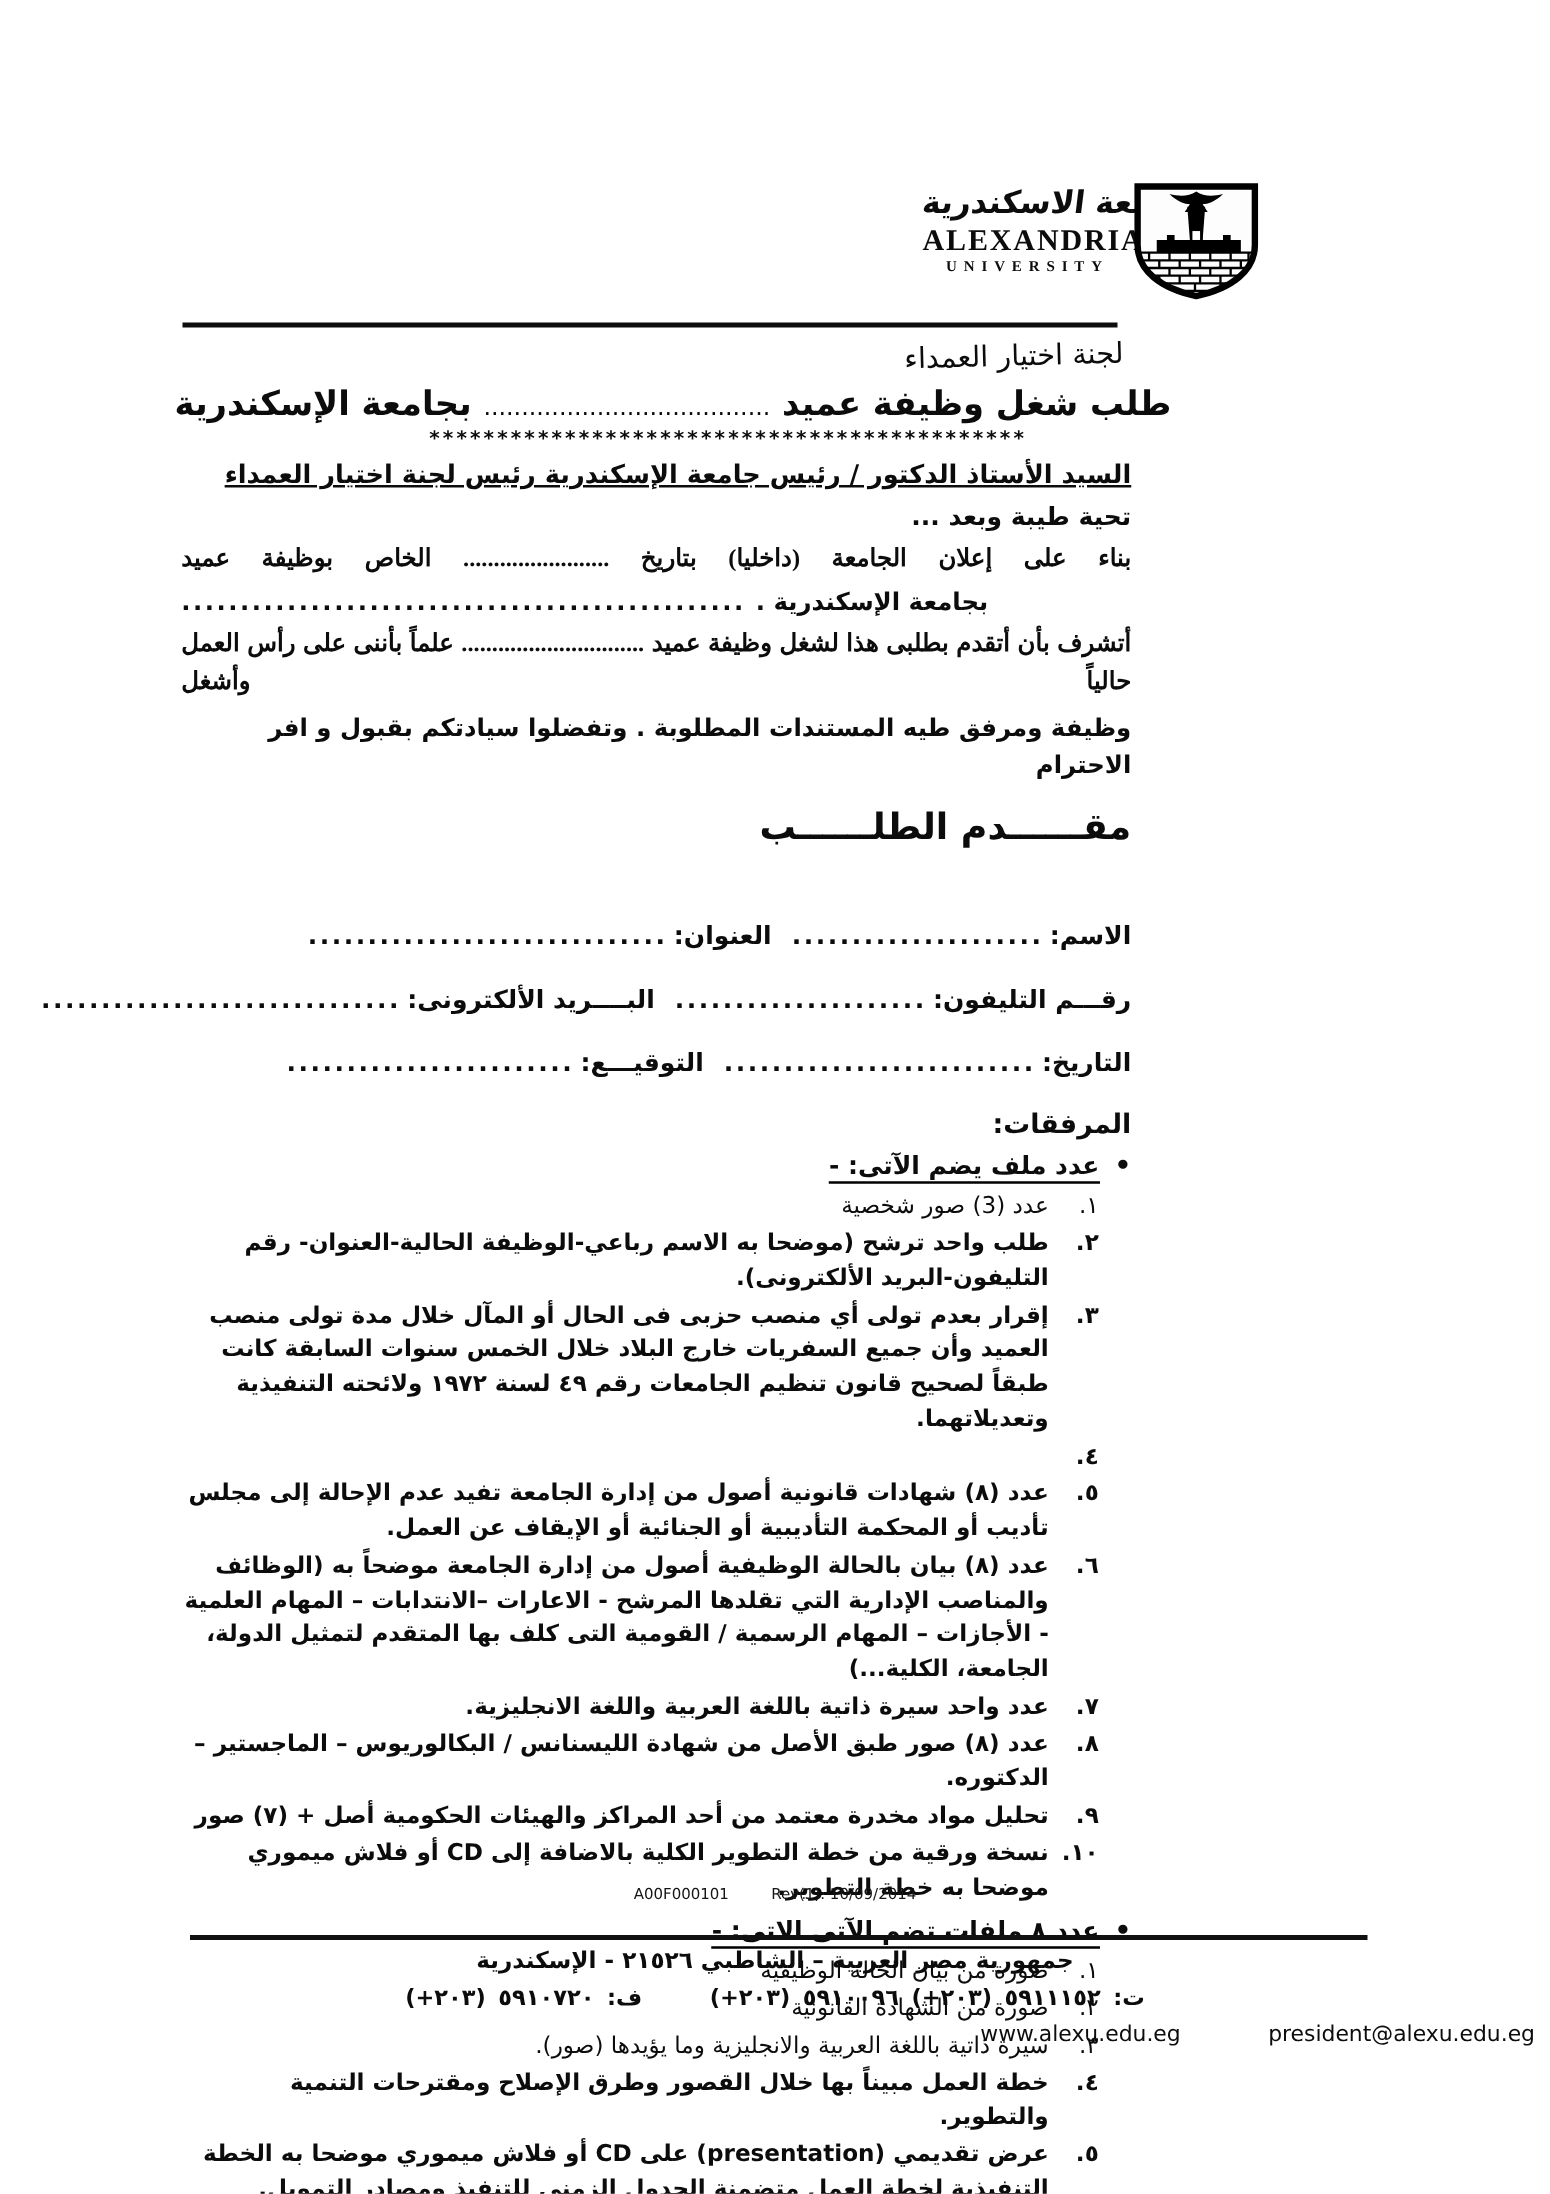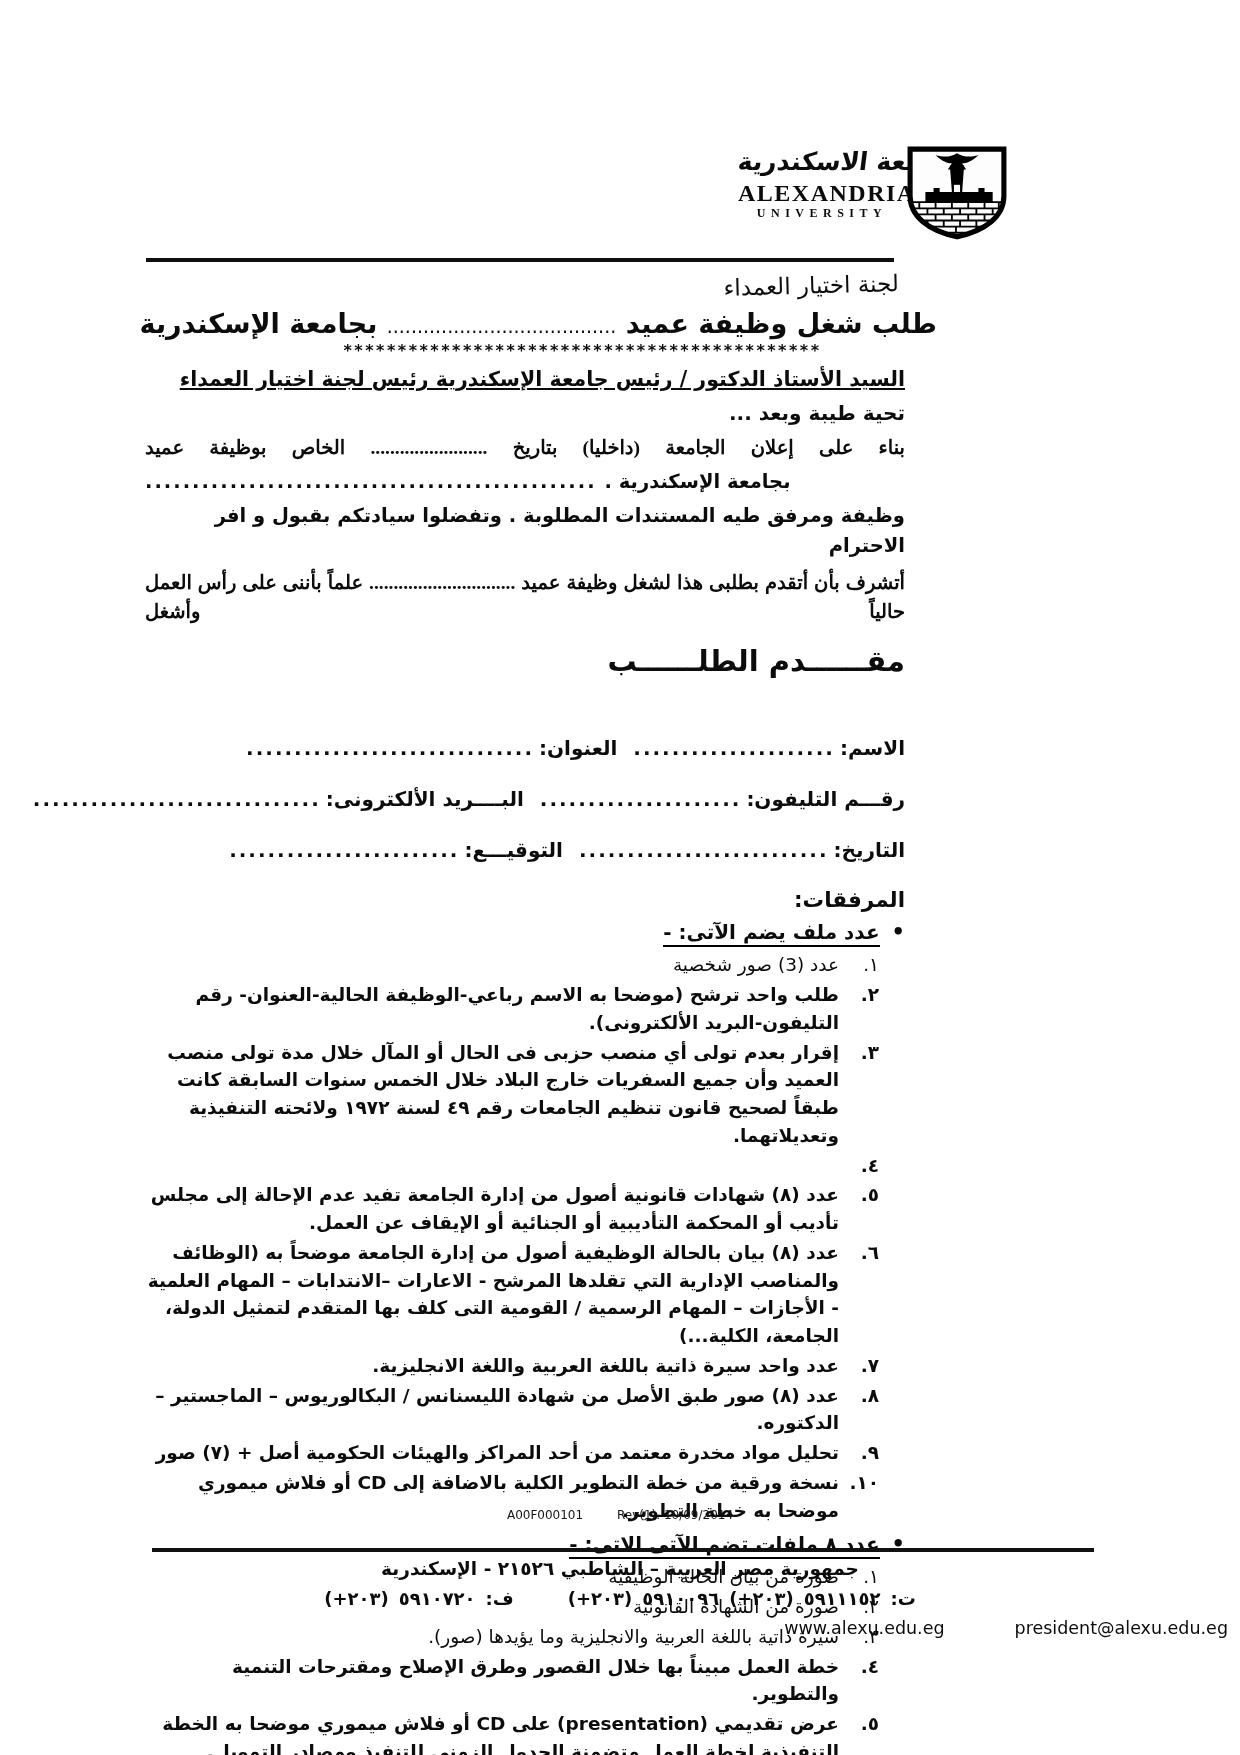--- a/index.html
+++ b/index.html
@@ -128,22 +128,22 @@
   <div class="stars">********************************************</div>
 
   <div class="addressee">السيد الأستاذ الدكتور / رئيس جامعة الإسكندرية رئيس لجنة اختيار العمداء</div>
   <div class="greeting">تحية طيبة وبعد ...</div>
 
   <div class="p p-just">بناء على إعلان الجامعة (داخليا) بتاريخ ........................ الخاص بوظيفة عميد</div>
   <div class="p2">
     <span class="dots">................................................</span>
     <span dir="rtl">بجامعة الإسكندرية .</span>
   </div>
+  <div class="p p-just">أتشرف بأن أتقدم بطلبى هذا لشغل وظيفة عميد .............................. علماً بأننى على رأس العمل حالياً وأشغل</div>
   <div class="p p4">وظيفة ومرفق طيه المستندات المطلوبة . وتفضلوا سيادتكم بقبول و افر الاحترام</div>
-  <div class="p p-just">أتشرف بأن أتقدم بطلبى هذا لشغل وظيفة عميد .............................. علماً بأننى على رأس العمل حالياً وأشغل</div>
 
   <div class="applicant-heading">مقــــــدم الطلــــــب</div>
 
   <div class="form">
     <div class="frow">
       <div class="fgroup">
         <span>الاسم:</span>
         <span class="dots">.....................</span>
       </div>
       <div class="fgroup">

